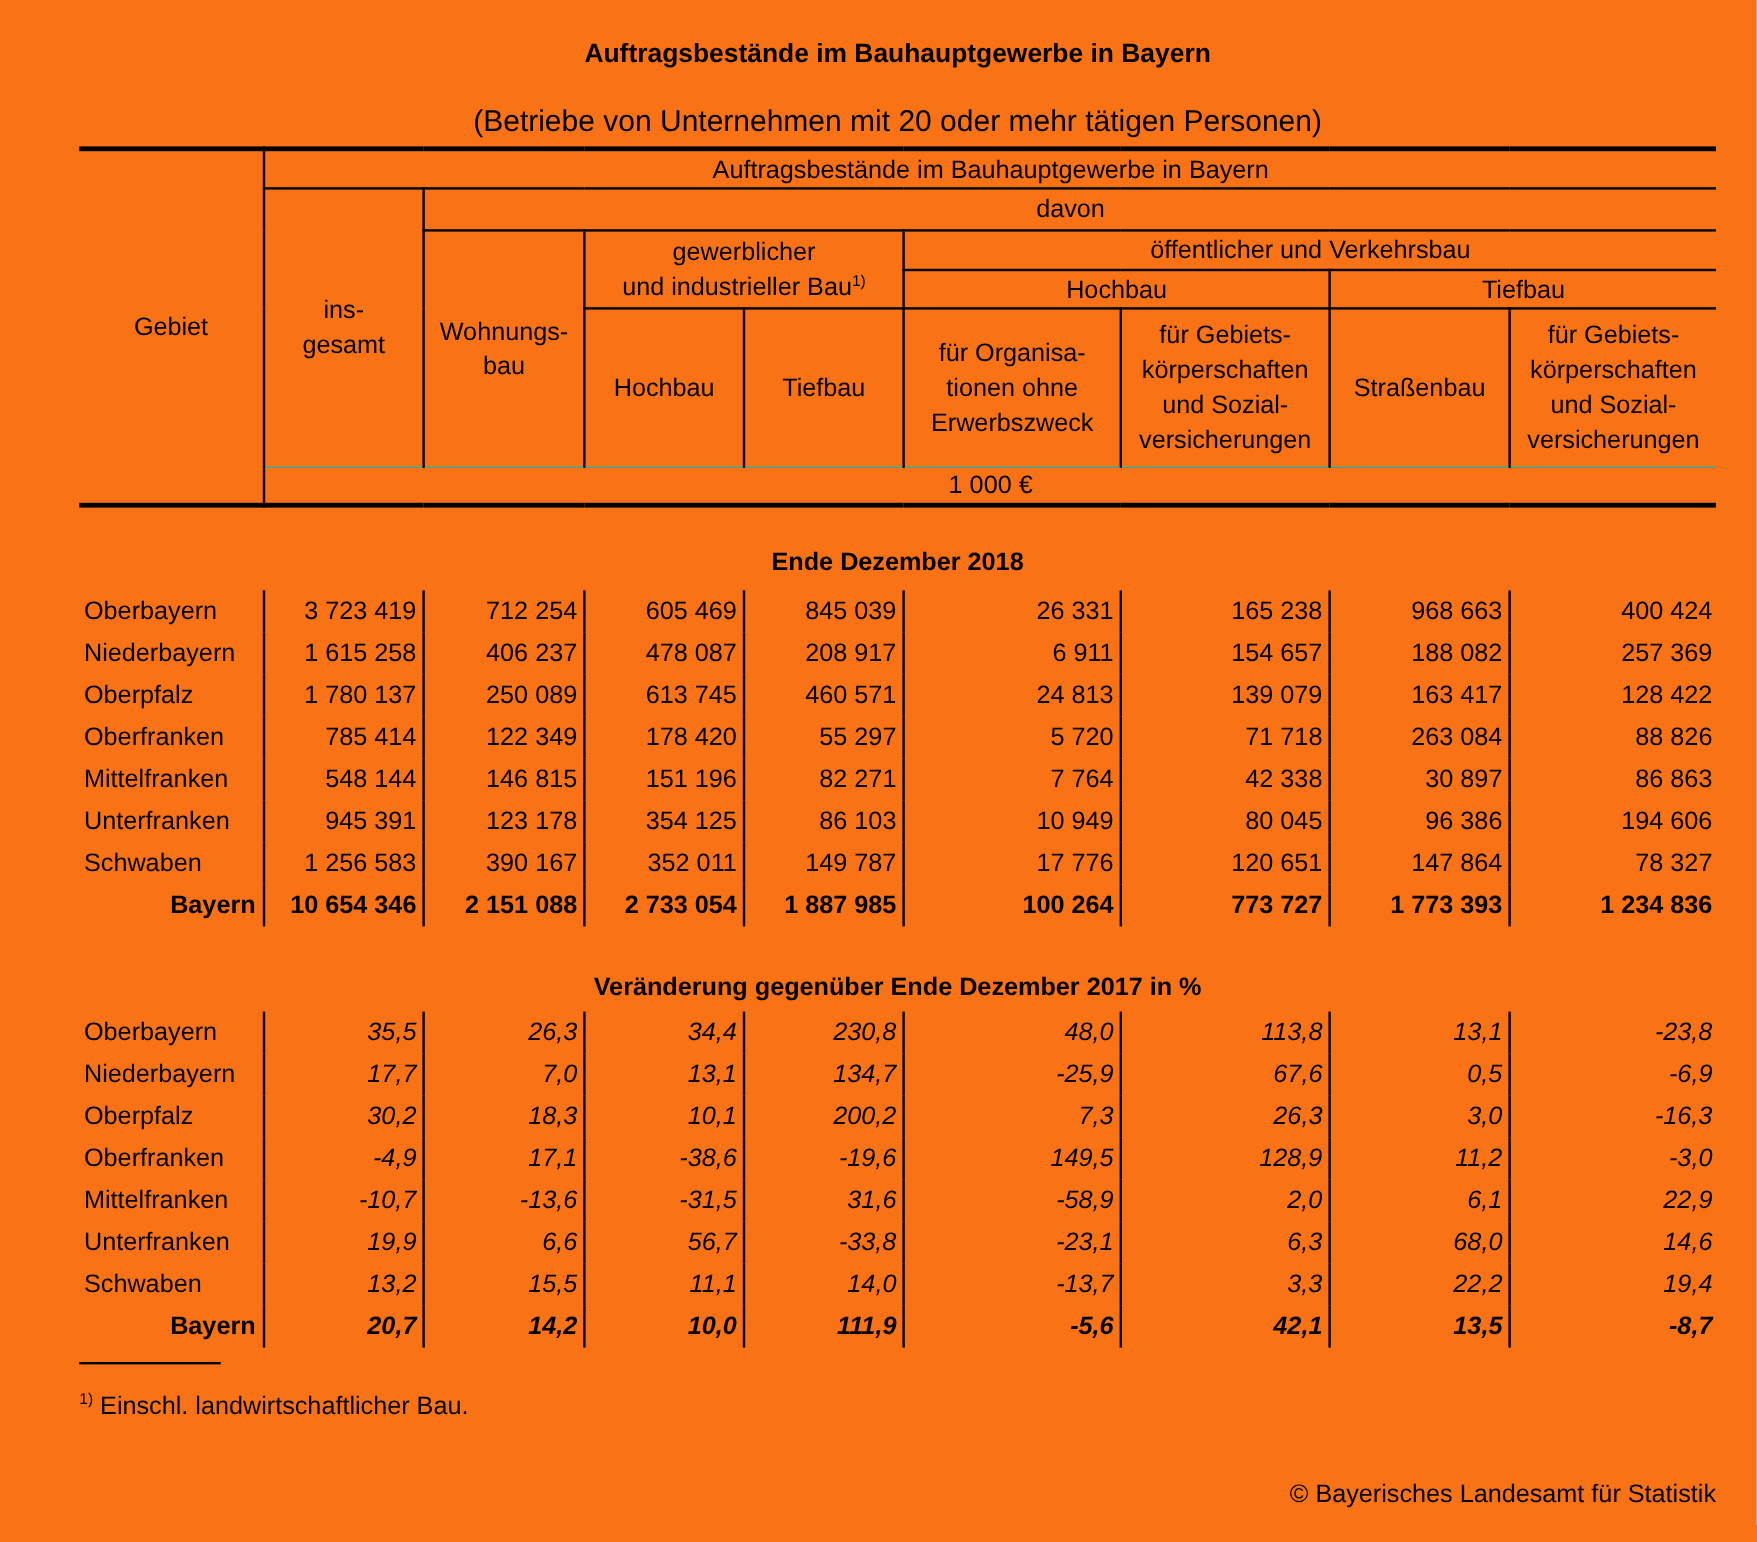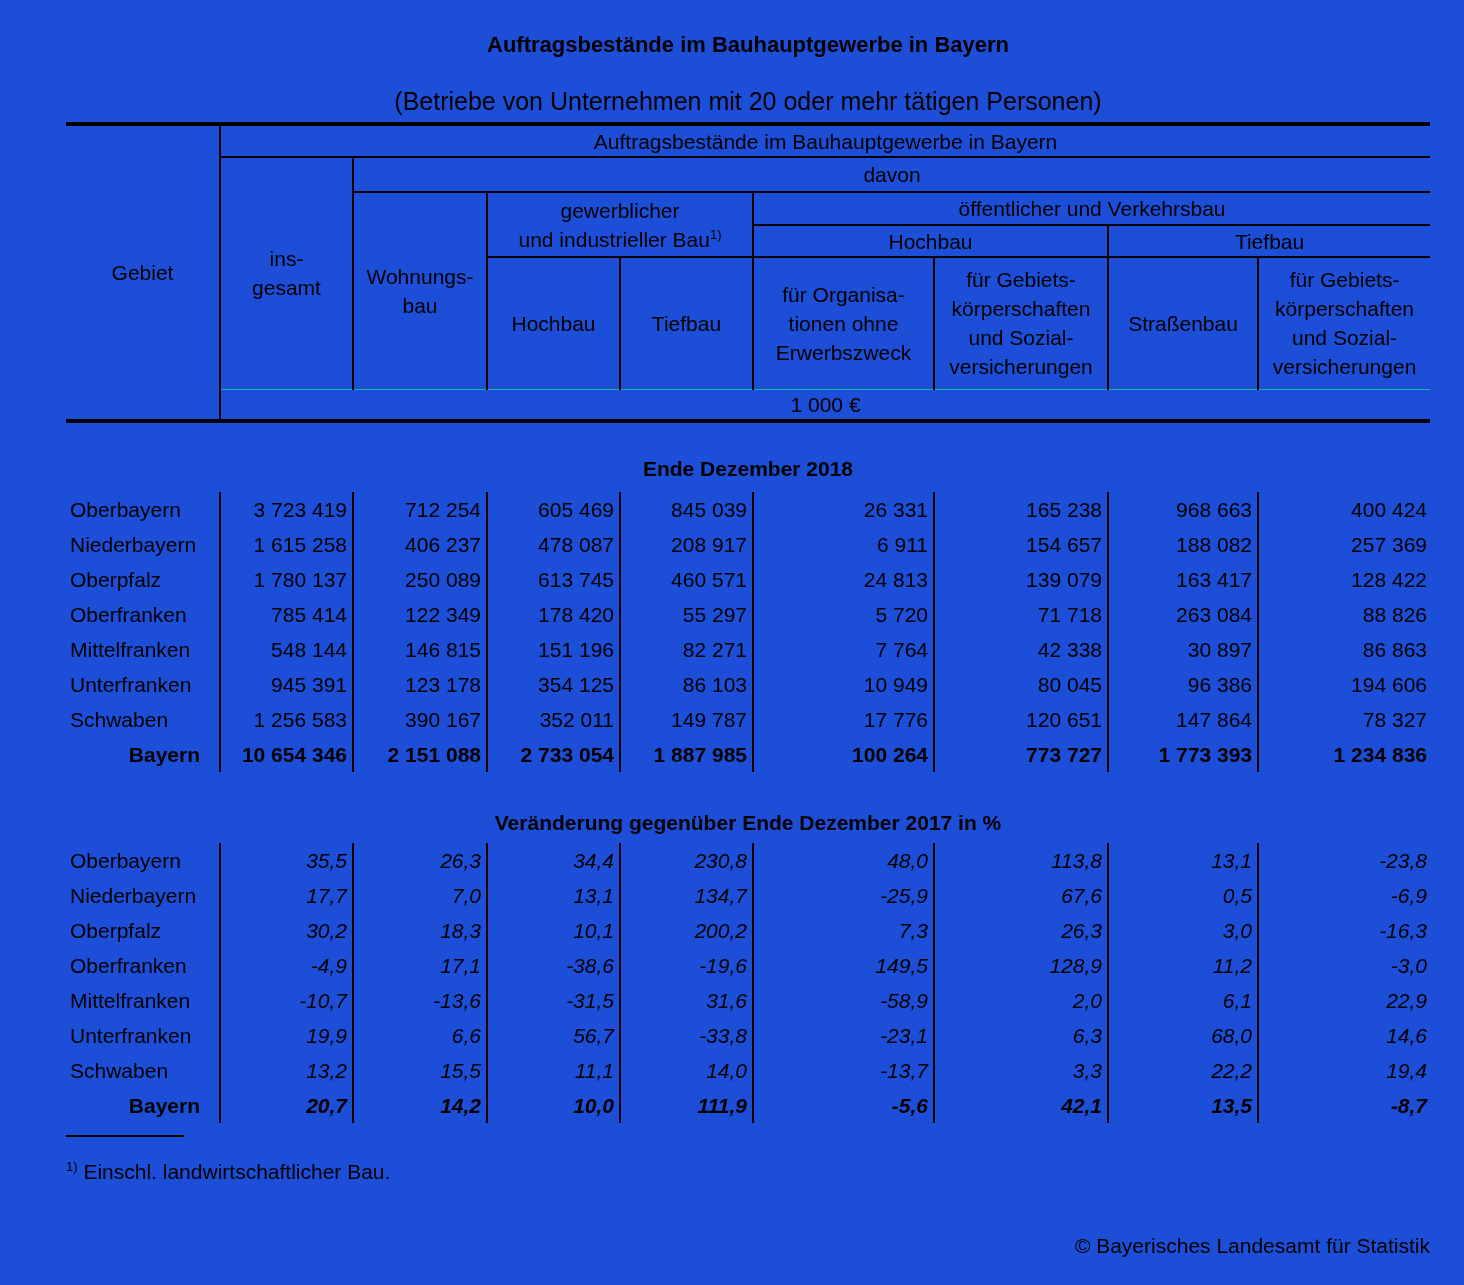--- a/index.html
+++ b/index.html
@@ -1,21 +1,21 @@
 <!DOCTYPE html>
 <html><head>
 <meta charset="utf-8">
 <style>
   * { box-sizing: border-box; }
   html, body { margin: 0; padding: 0; background: #ffffff; }
   .page {
     position: relative;
     width: 1464px;
     height: 1285px;
-    background: #1d4ed8;
+    background: #f97316;
     color: #000;
     font-family: "Liberation Sans", sans-serif;
     overflow: hidden;
   }
   .content { margin-left: 66px; width: 1364px; }
 
   .title {
     margin-top: 32px;
     text-align: center;
     font-size: 22px;
@@ -70,21 +70,21 @@
     text-align: right;
     vertical-align: middle;
     white-space: nowrap;
   }
   .data td.val { border-right: 2px solid #000; }
   .data td.val:last-child { border-right: none; padding-right: 3px; }
   .data td.lbl {
     border-right: 2px solid #000;
     text-align: left;
     padding-left: 4px;
-    padding-right: 19px;
+    padding-right: 6px;
   }
   .data tr.emph td { font-weight: bold; }
   .data tr.emph td.lbl { text-align: right; }
   .data.italic-vals td.val { font-style: italic; }
 
   
   .footnote-rule {
     margin-top: 12px;
     width: 118px;
     height: 0;

